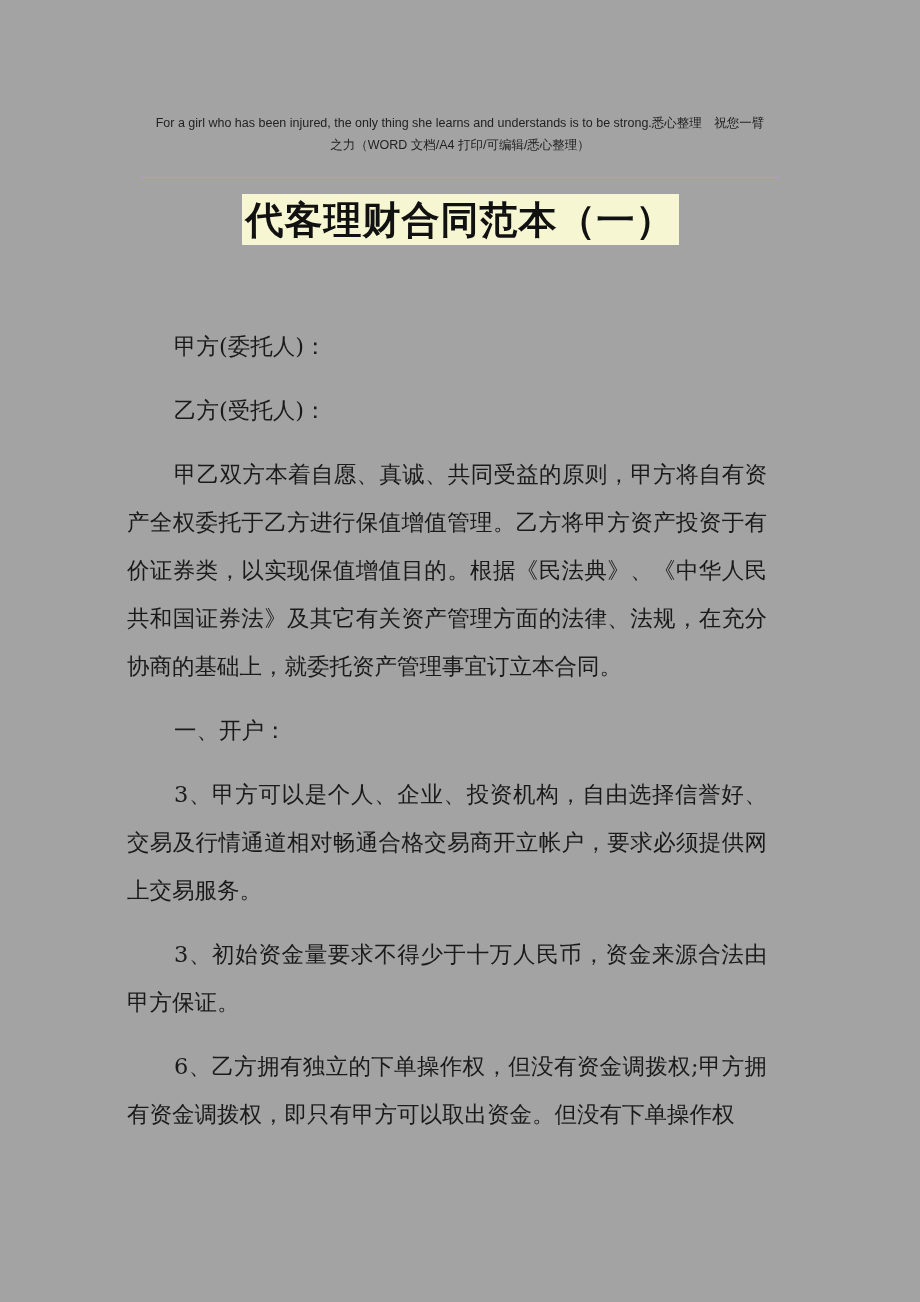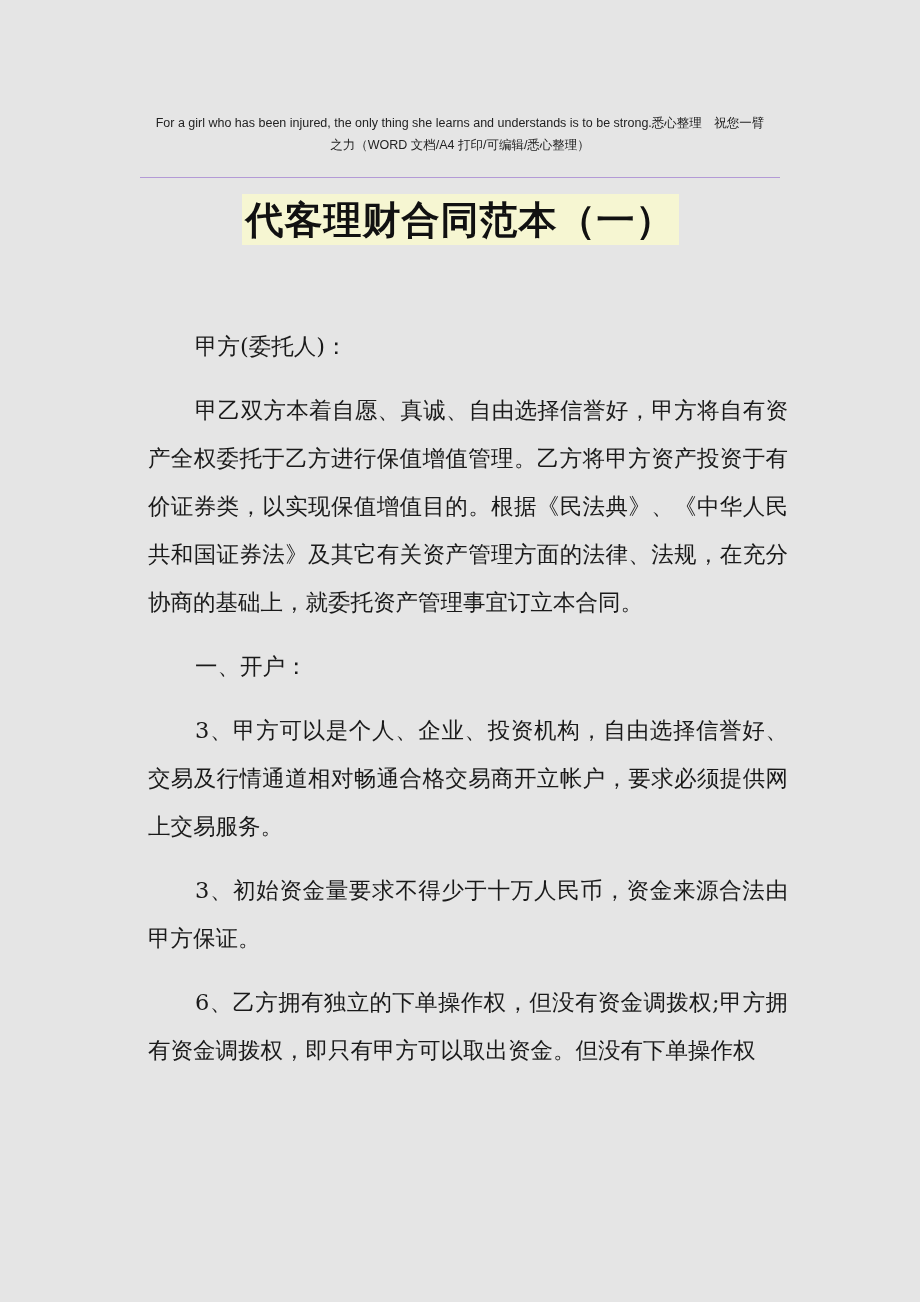--- a/index.html
+++ b/index.html
@@ -12,21 +12,21 @@
       height: 1302px;
       position: relative;
       overflow: hidden;
       color: #111111;
     }
     .page {
       position: absolute;
       left: 0; top: 0;
       width: 920px;
       height: 1302px;
-      background: #e5e5e5;
+      background: #a3a3a3;
     }
     .header {
       position: absolute;
       left: 140px;
       top: 112px;
       width: 640px;
       text-align: center;
       font-family: "Liberation Sans", "DejaVu Sans", sans-serif;
       font-size: 12.5px;
       line-height: 22px;
@@ -57,21 +57,21 @@
       font-size: 38px;
       font-weight: bold;
       line-height: 51px;
       height: 51px;
       padding: 0 4px;
       letter-spacing: 1px;
       color: #111;
     }
     .body-text {
       position: absolute;
-      left: 148px;
+      left: 127px;
       top: 322px;
       width: 640px;
       font-family: "DejaVu Serif", "Liberation Serif", serif;
       font-size: 22.5px;
       color: #1a1a1a;
     }
     .para {
       margin: 0;
       line-height: 48px;
       text-align: justify;
@@ -95,20 +95,21 @@
   </div>
 
   <div class="header-rule"></div>
 
   <div class="title-wrap">
     <span class="title">代客理财合同范本（一）</span>
   </div>
 
   <div class="body-text">
     <p class="para indent">甲方(委托人)：</p>
-    <p class="para indent gap">甲乙双方本着自愿、真诚、自由选择信誉好，甲方将自有资产全权委托于乙方进行保值增值管理。乙方将甲方资产投资于有价证券类，以实现保值增值目的。根据《民法典》、《中华人民共和国证券法》及其它有关资产管理方面的法律、法规，在充分协商的基础上，就委托资产管理事宜订立本合同。</p>
+    <p class="para indent gap">乙方(受托人)：</p>
+    <p class="para indent gap">甲乙双方本着自愿、真诚、共同受益的原则，甲方将自有资产全权委托于乙方进行保值增值管理。乙方将甲方资产投资于有价证券类，以实现保值增值目的。根据《民法典》、《中华人民共和国证券法》及其它有关资产管理方面的法律、法规，在充分协商的基础上，就委托资产管理事宜订立本合同。</p>
     <p class="para indent gap">一、开户：</p>
     <p class="para indent gap">3、甲方可以是个人、企业、投资机构，自由选择信誉好、交易及行情通道相对畅通合格交易商开立帐户，要求必须提供网上交易服务。</p>
     <p class="para indent gap">3、初始资金量要求不得少于十万人民币，资金来源合法由甲方保证。</p>
     <p class="para indent gap">6、乙方拥有独立的下单操作权，但没有资金调拨权;甲方拥有资金调拨权，即只有甲方可以取出资金。但没有下单操作权</p>
   </div>
 
 </div>
 
 </body></html>

